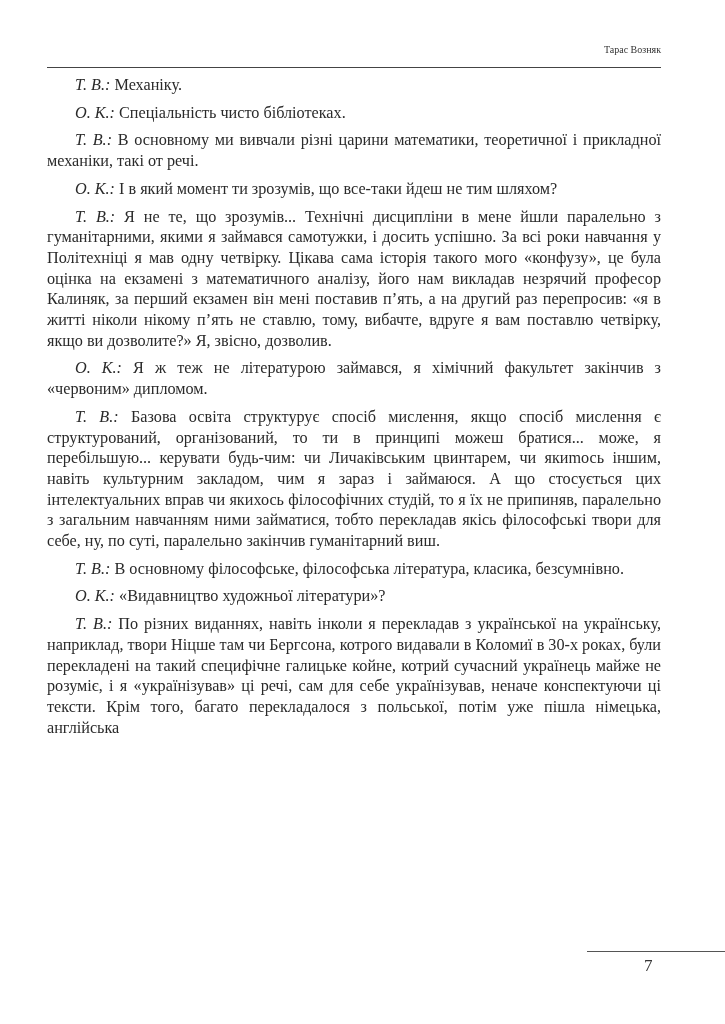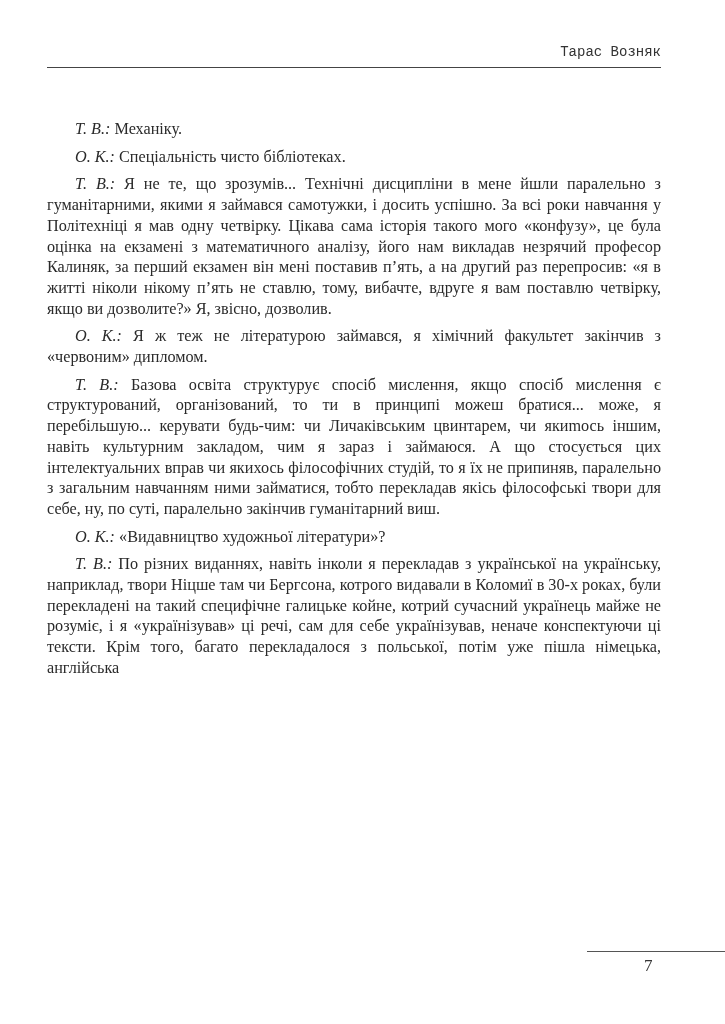--- a/index.html
+++ b/index.html
@@ -1,39 +1,42 @@
 <!DOCTYPE html>
 <html><head>
 <meta charset="utf-8">
 <style>
   html, body { margin: 0; padding: 0; background: #ffffff; }
   body { width: 725px; height: 1024px; position: relative; overflow: hidden;
          font-family: "Liberation Serif", "DejaVu Serif", serif; color: #2a2a2a; }
-  .running-head { position: absolute; top: 44px; right: 64px; font-size: 14px;
-                  color: #333; font-family: Liberation Mono, monospace; letter-spacing: 0; }
+  .running-head { position: absolute; top: 44px; right: 64px; font-size: 10px;
+                  color: #333; font-family: Liberation Serif, serif; letter-spacing: 0; }
   .head-rule { position: absolute; top: 67px; left: 47px; width: 614px; height: 0;
                border-top: 1.5px solid #444; }
-  .body-text { position: absolute; top: 75px; left: 47px; width: 614px; margin-top: 44px; }
+  .body-text { position: absolute; top: 75px; left: 47px; width: 614px; }
   .para { margin: 0 0 7px 0; font-size: 16.2px; line-height: 20.7px; text-align: justify;
           text-indent: 28px; hyphens: manual; }
   .speaker { font-style: italic; }
   .foot-rule { position: absolute; top: 951px; left: 587px; width: 138px; height: 0;
                border-top: 1.5px solid #555; }
   .page-number { position: absolute; top: 956px; left: 644px; font-size: 17px; color: #333; }
 </style>
 </head>
 <body>
 
 <div class="running-head">Тарас Возняк</div>
 <div class="head-rule"></div>
 
 <div class="body-text">
   <p class="para"><span class="speaker">Т. В.:</span> <span>Механіку.</span></p>
   <p class="para"><span class="speaker">О. К.:</span> <span>Спеціальність чисто бібліотеках.</span></p>
+  <p class="para"><span class="speaker">Т. В.:</span> <span>В основному ми вивчали різні царини математики, теоретичної і прикладної механіки, такі от речі.</span></p>
+  <p class="para"><span class="speaker">О. К.:</span> <span>І в який момент ти зрозумів, що все-таки йдеш не тим шляхом?</span></p>
   <p class="para"><span class="speaker">Т. В.:</span> <span>Я не те, що зрозумів... Технічні дисципліни в мене йшли паралель­но з гуманітарними, якими я займався самотужки, і досить успішно. За всі роки навчання у Політехніці я мав одну четвірку. Цікава сама історія такого мого «конфузу», це була оцінка на екзамені з математичного аналізу, його нам викладав незрячий професор Калиняк, за перший екзамен він мені по­ставив п’ять, а на другий раз перепросив: «я в житті ніколи нікому п’ять не ставлю, тому, вибачте, вдруге я вам поставлю четвірку, якщо ви дозволи­те?» Я, звісно, дозволив.</span></p>
   <p class="para"><span class="speaker">О. К.:</span> <span>Я ж теж не літературою займався, я хімічний факультет закінчив з «червоним» дипломом.</span></p>
   <p class="para"><span class="speaker">Т. В.:</span> <span>Базова освіта структурує спосіб мислення, якщо спосіб мислення є структурований, організований, то ти в принципі можеш братися... може, я перебільшую... керувати будь-чим: чи Личаківським цвинтарем, чи яки­mось іншим, навіть культурним закладом, чим я зараз і займаюся. А що сто­сується цих інтелектуальних вправ чи якихось філософічних студій, то я їх не припиняв, паралельно з загальним навчанням ними займатися, тобто пе­рекладав якісь філософські твори для себе, ну, по суті, паралельно закінчив гуманітарний виш.</span></p>
+  <p class="para"><span class="speaker">Т. В.:</span> <span>В основному філософське, філософська література, класика, безсум­нівно.</span></p>
   <p class="para"><span class="speaker">О. К.:</span> <span>«Видавництво художньої літератури»?</span></p>
   <p class="para"><span class="speaker">Т. В.:</span> <span>По різних виданнях, навіть інколи я перекладав з української на українську, наприклад, твори Ніцше там чи Бергсона, котрого видавали в Коломиї в 30-х роках, були перекладені на такий специфічне галицьке койне, котрий сучасний українець майже не розуміє, і я «українізував» ці речі, сам для себе українізував, неначе конспектуючи ці тексти. Крім того, багато перекладалося з польської, потім уже пішла німецька, англійська</span></p>
 </div>
 
 <div class="foot-rule"></div>
 <div class="page-number">7</div>
 
 </body></html>

